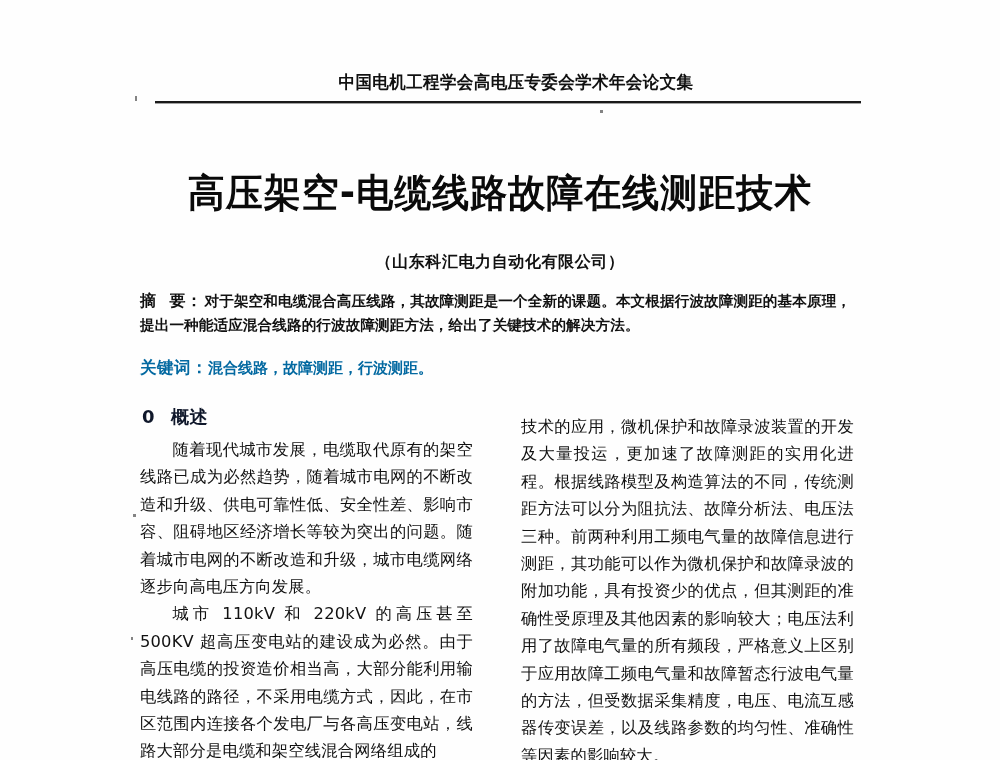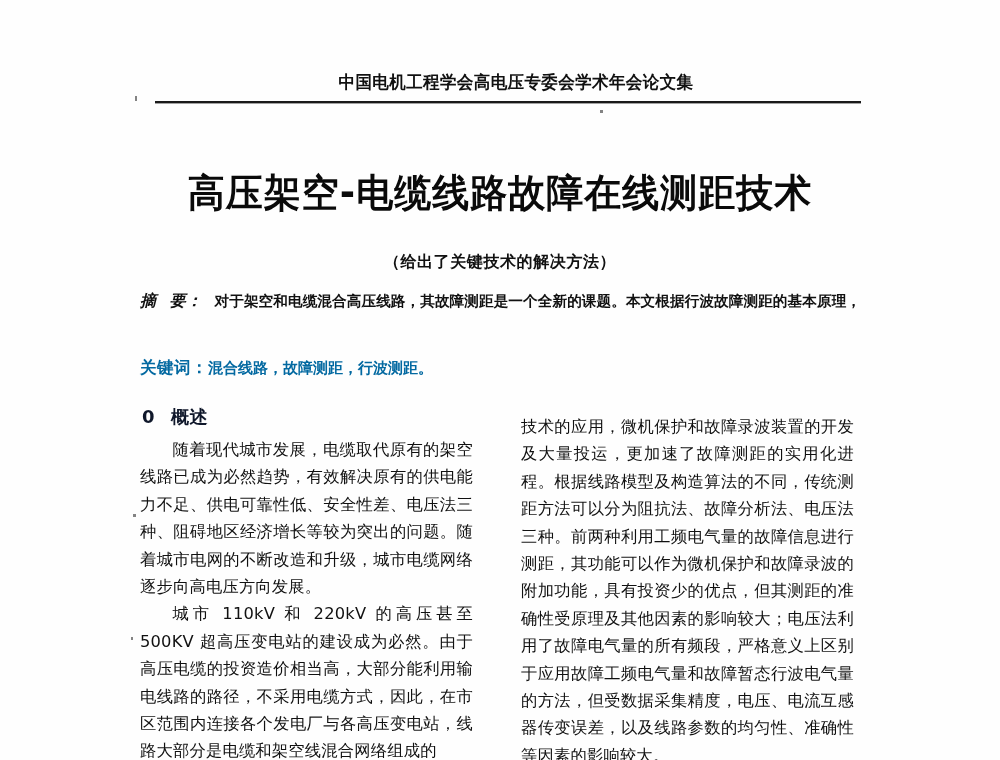--- a/index.html
+++ b/index.html
@@ -118,22 +118,21 @@
     line-height: 24px;
     font-weight: 600;
     color: #111;
     white-space: nowrap;
     letter-spacing: 0.1px;
   }
   .abs-label {
     font-weight: 700;
     font-size: 16px;
     letter-spacing: 0.5px;
-    margin-right: 12px;
-    font-style: italic;
+    margin-right: 2px;
   }
   .abs-label .gap { display: inline-block; width: 13px; }
 
   .keywords {
     position: absolute;
     left: 140px;
     top: 357px;
     font-size: 15px;
     font-weight: 600;
     color: #0369a1;
@@ -197,39 +196,42 @@
     <span class="runhead-text">中国电机工程学会高电压专委会学术年会论文集</span>
   </div>
   <div class="runhead-rule"></div>
 
   <div class="speck" style="left:135px; top:96px; width:2px; height:5px;"></div>
   <div class="speck" style="left:600px; top:110px; width:3px; height:3px;"></div>
   <div class="speck" style="left:133px; top:514px; width:3px; height:3px;"></div>
   <div class="speck" style="left:131px; top:637px; width:2px; height:3px;"></div>
 
   <h1 class="title">高压架空-电缆线路故障在线测距技术</h1>
-  <div class="affiliation">（给出了关键技术的解决方法）</div>
+  <div class="affiliation">（山东科汇电力自动化有限公司）</div>
 
   <div class="abstract">
     <div class="abs-line">
       <span class="abs-label"><span>摘</span><span class="gap"></span><span>要：</span></span><span>对于架空和电缆混合高压线路，其故障测距是一个全新的课题。本文根据行波故障测距的基本原理，</span>
+    </div>
+    <div class="abs-line">
+      <span>提出一种能适应混合线路的行波故障测距方法，给出了关键技术的解决方法。</span>
     </div>
   </div>
 
   <div class="keywords">
     <span class="kw-label">关键词：</span><span>混合线路，故障测距，行波测距。</span>
   </div>
 
   <div class="columns">
 
     <div class="col col-left">
       <div class="sect-head">
         <span class="num">0</span><span>概述</span>
       </div>
-      <p class="para indent">随着现代城市发展，电缆取代原有的架空线路已成为必然趋势，有效解决原有的供电能力不足、供电可靠性低、安全性差、电压法三种、阻碍地区经济增长等较为突出的问题。随着城市电网的不断改造和升级，城市电缆网络逐步向高电压方向发展。</p>
+      <p class="para indent">随着现代城市发展，电缆取代原有的架空线路已成为必然趋势，随着城市电网的不断改造和升级、供电可靠性低、安全性差、影响市容、阻碍地区经济增长等较为突出的问题。随着城市电网的不断改造和升级，城市电缆网络逐步向高电压方向发展。</p>
       <p class="para indent">城市 110kV 和 220kV 的高压甚至 500KV 超高压变电站的建设成为必然。由于高压电缆的投资造价相当高，大部分能利用输电线路的路径，不采用电缆方式，因此，在市区范围内连接各个发电厂与各高压变电站，线路大部分是电缆和架空线混合网络组成的</p>
     </div>
 
     <div class="col col-right">
       <p class="para">技术的应用，微机保护和故障录波装置的开发及大量投运，更加速了故障测距的实用化进程。根据线路模型及构造算法的不同，传统测距方法可以分为阻抗法、故障分析法、电压法三种。前两种利用工频电气量的故障信息进行测距，其功能可以作为微机保护和故障录波的附加功能，具有投资少的优点，但其测距的准确性受原理及其他因素的影响较大；电压法利用了故障电气量的所有频段，严格意义上区别于应用故障工频电气量和故障暂态行波电气量的方法，但受数据采集精度，电压、电流互感器传变误差，以及线路参数的均匀性、准确性等因素的影响较大。</p>
 
     </div>
 
   </div>
 

